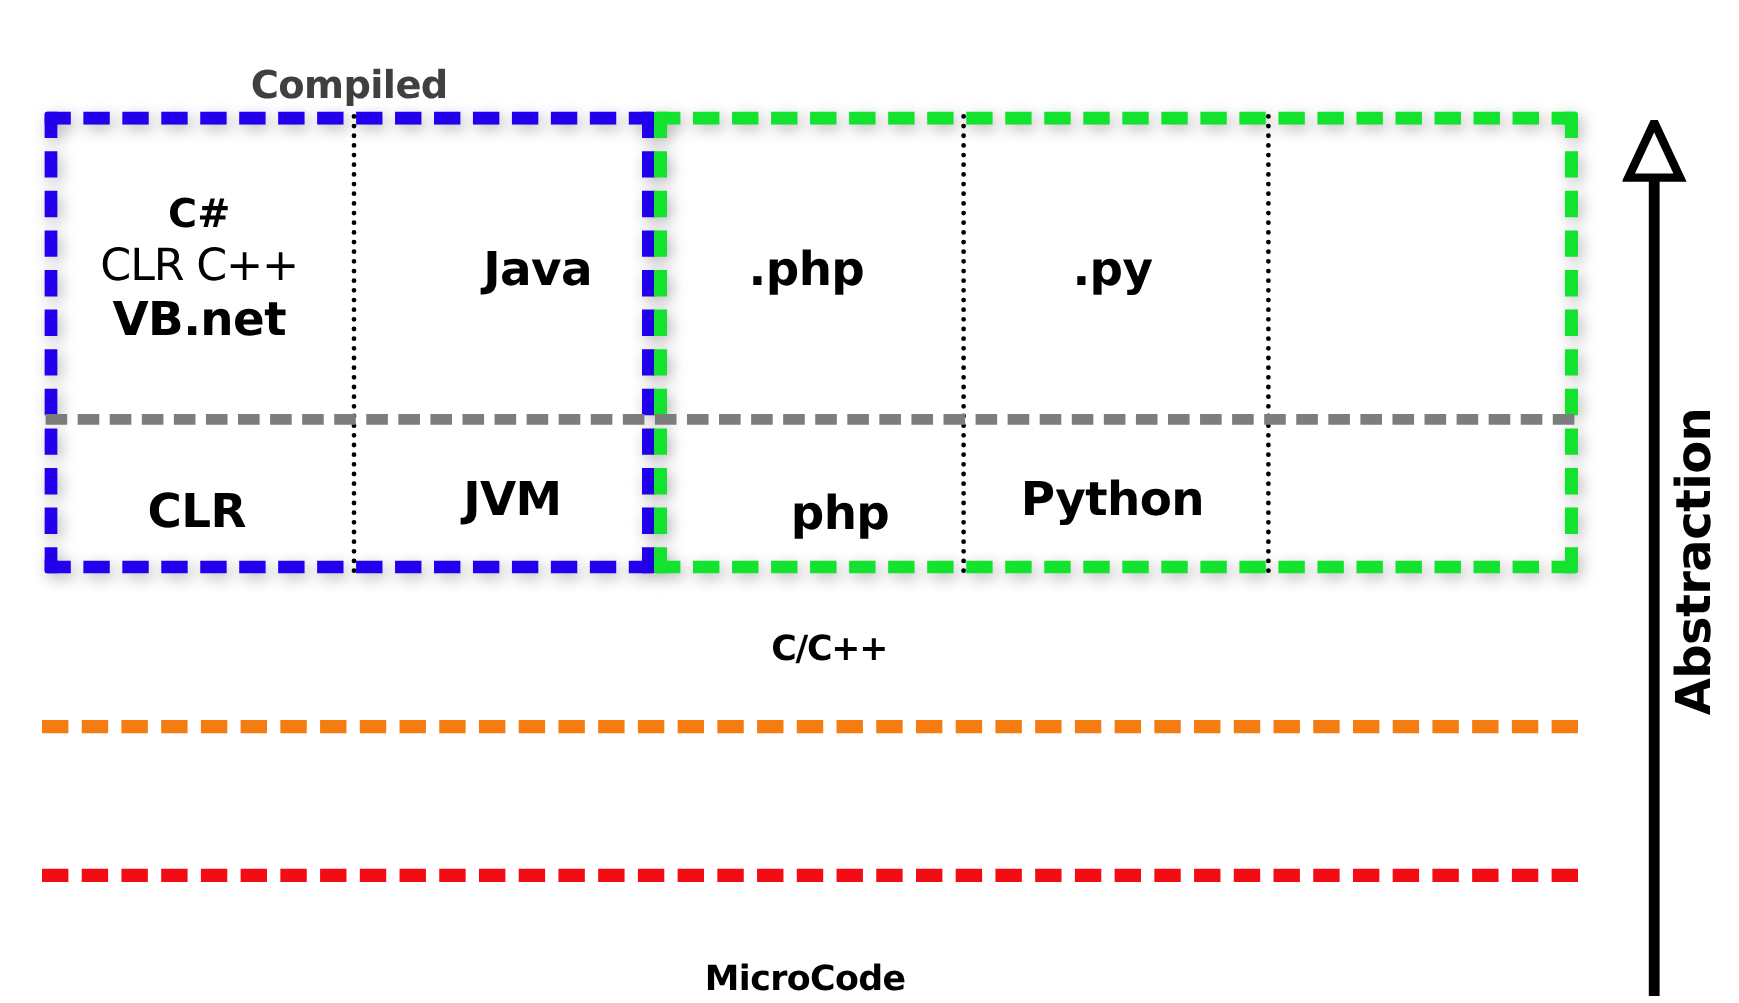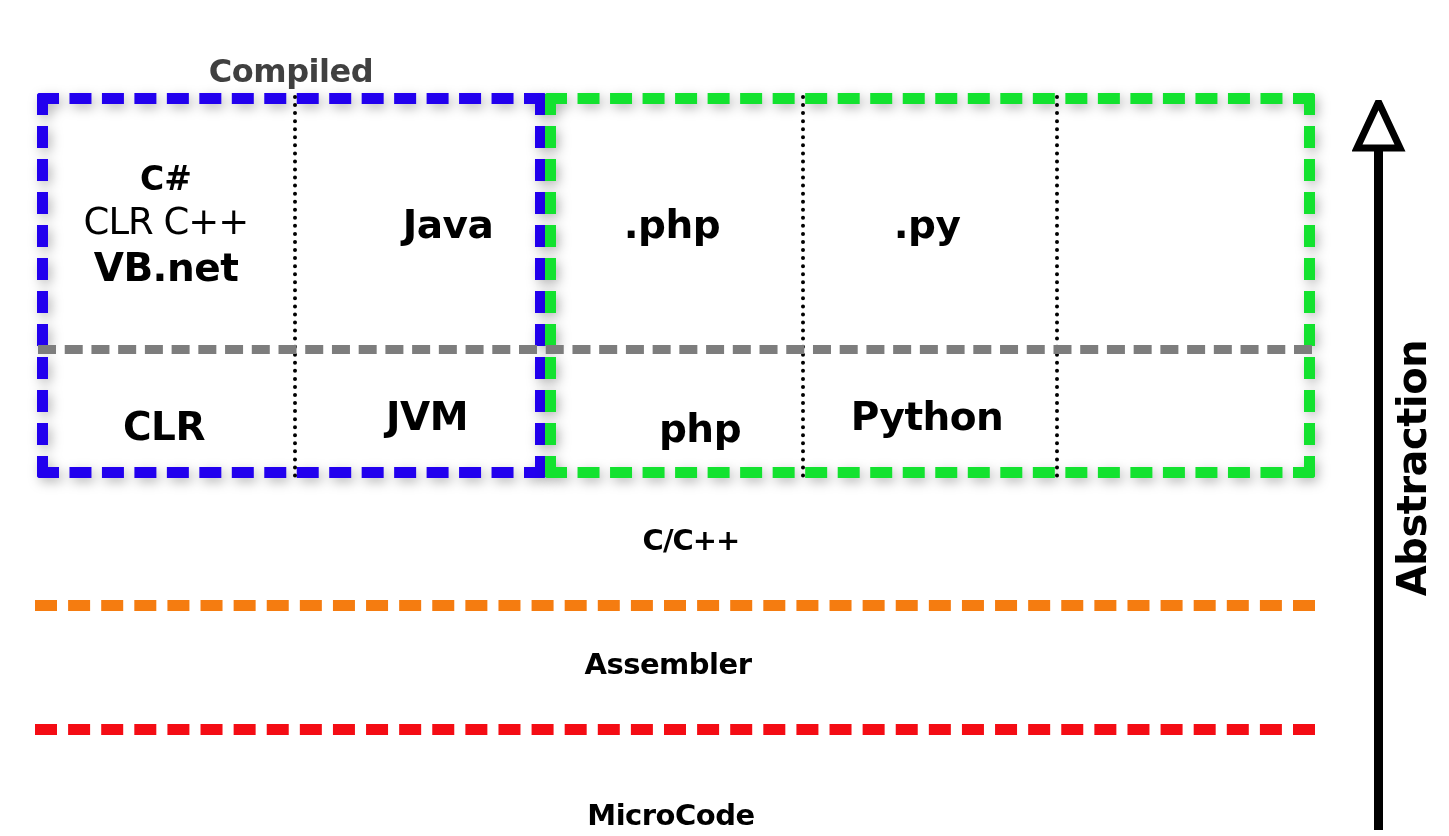--- a/index.html
+++ b/index.html
@@ -219,21 +219,20 @@
 
   <div class="cell" id="cell-py-lo">
     <span class="line">Python</span>
   </div>
 
 
   <div class="layer-label" id="lbl-cpp">C/C++</div>
 
   <div class="layer-rule" id="rule-orange"></div>
 
-  <div class="layer-label" id="lbl-assembler">Assembler</div>
 
   <div class="layer-rule" id="rule-red"></div>
 
   <div class="layer-label" id="lbl-microcode">MicroCode</div>
 
   <div id="axis">
     <svg width="54" height="730" viewBox="0 0 54 730" xmlns="http://www.w3.org/2000/svg">
 
       <rect x="22" y="42" width="9" height="688" fill="#000000"></rect>
 

